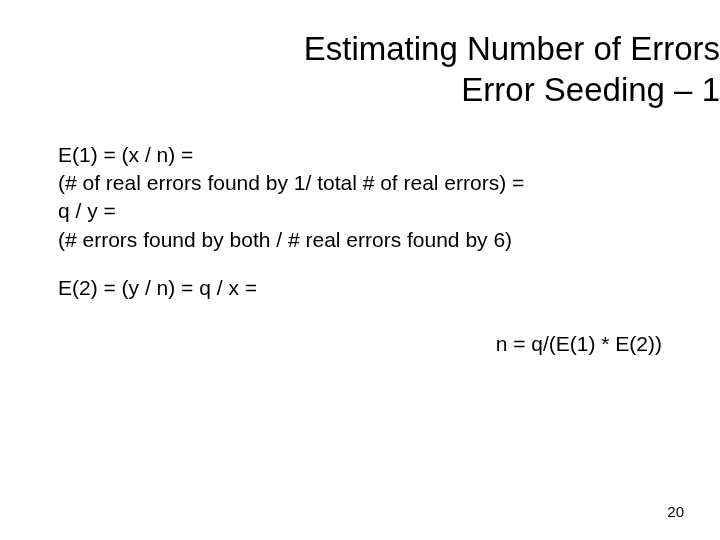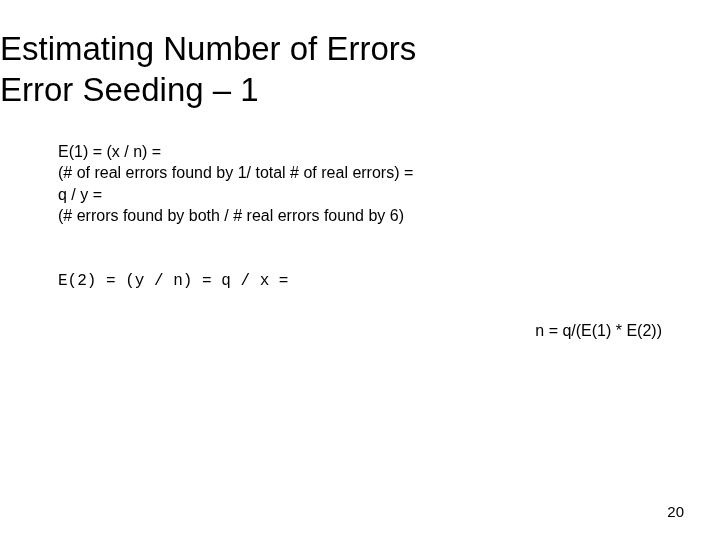--- a/index.html
+++ b/index.html
@@ -9,38 +9,37 @@
     }
     body {
       width: 720px;
       height: 540px;
       background: #ffffff;
       font-family: Arial, Helvetica, sans-serif;
       color: #000000;
       position: relative;
     }
     .title {
-      text-align: left;
+      text-align: right;
       font-size: 33px;
       font-weight: 400;
       padding-top: 28px;
       line-height: 1.25;
     }
     .content {
       padding-left: 58px;
       padding-right: 58px;
-      font-size: 16px;
+      font-size: 21px;
       line-height: 1.35;
     }
     .block1 {
       margin-top: 30px;
     }
     .block2 {
-      margin-top: 44px;
-      font-family: Liberation Mono, monospace;
+      margin-top: 20px;
     }
     .block3 {
       margin-top: 28px;
       text-align: right;
     }
     .page-number {
       position: absolute;
       bottom: 20px;
       right: 36px;
       font-size: 15px;

